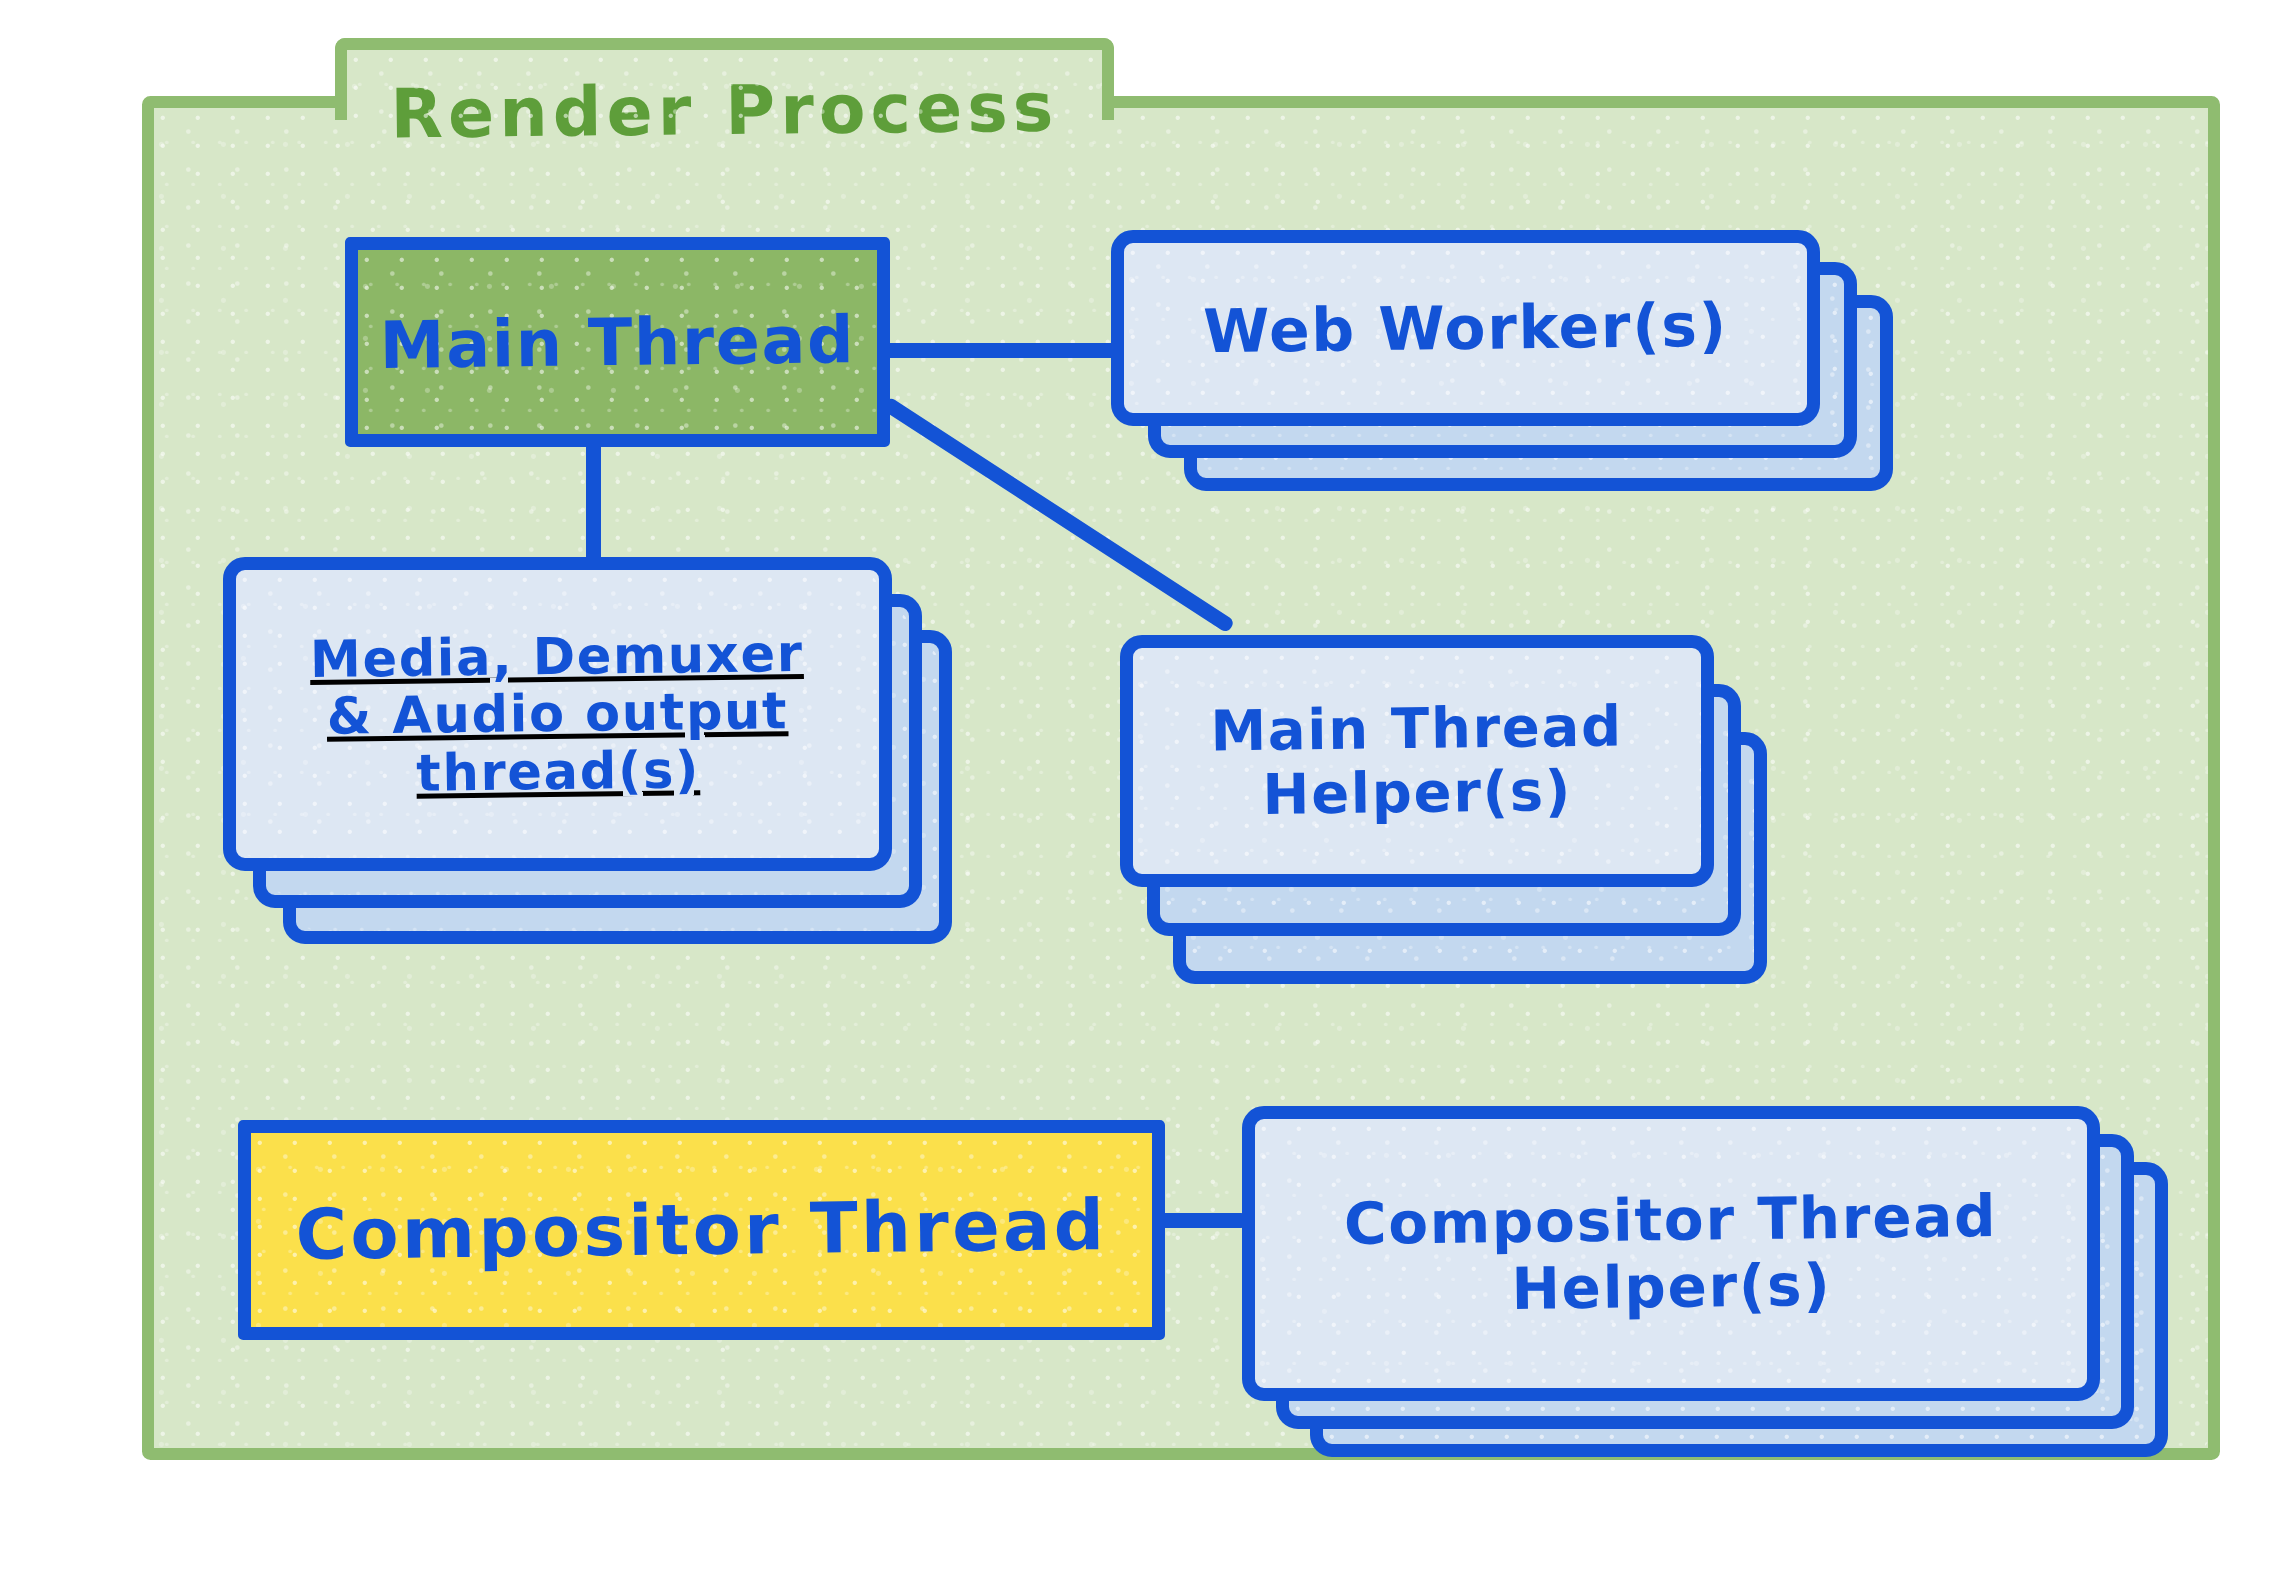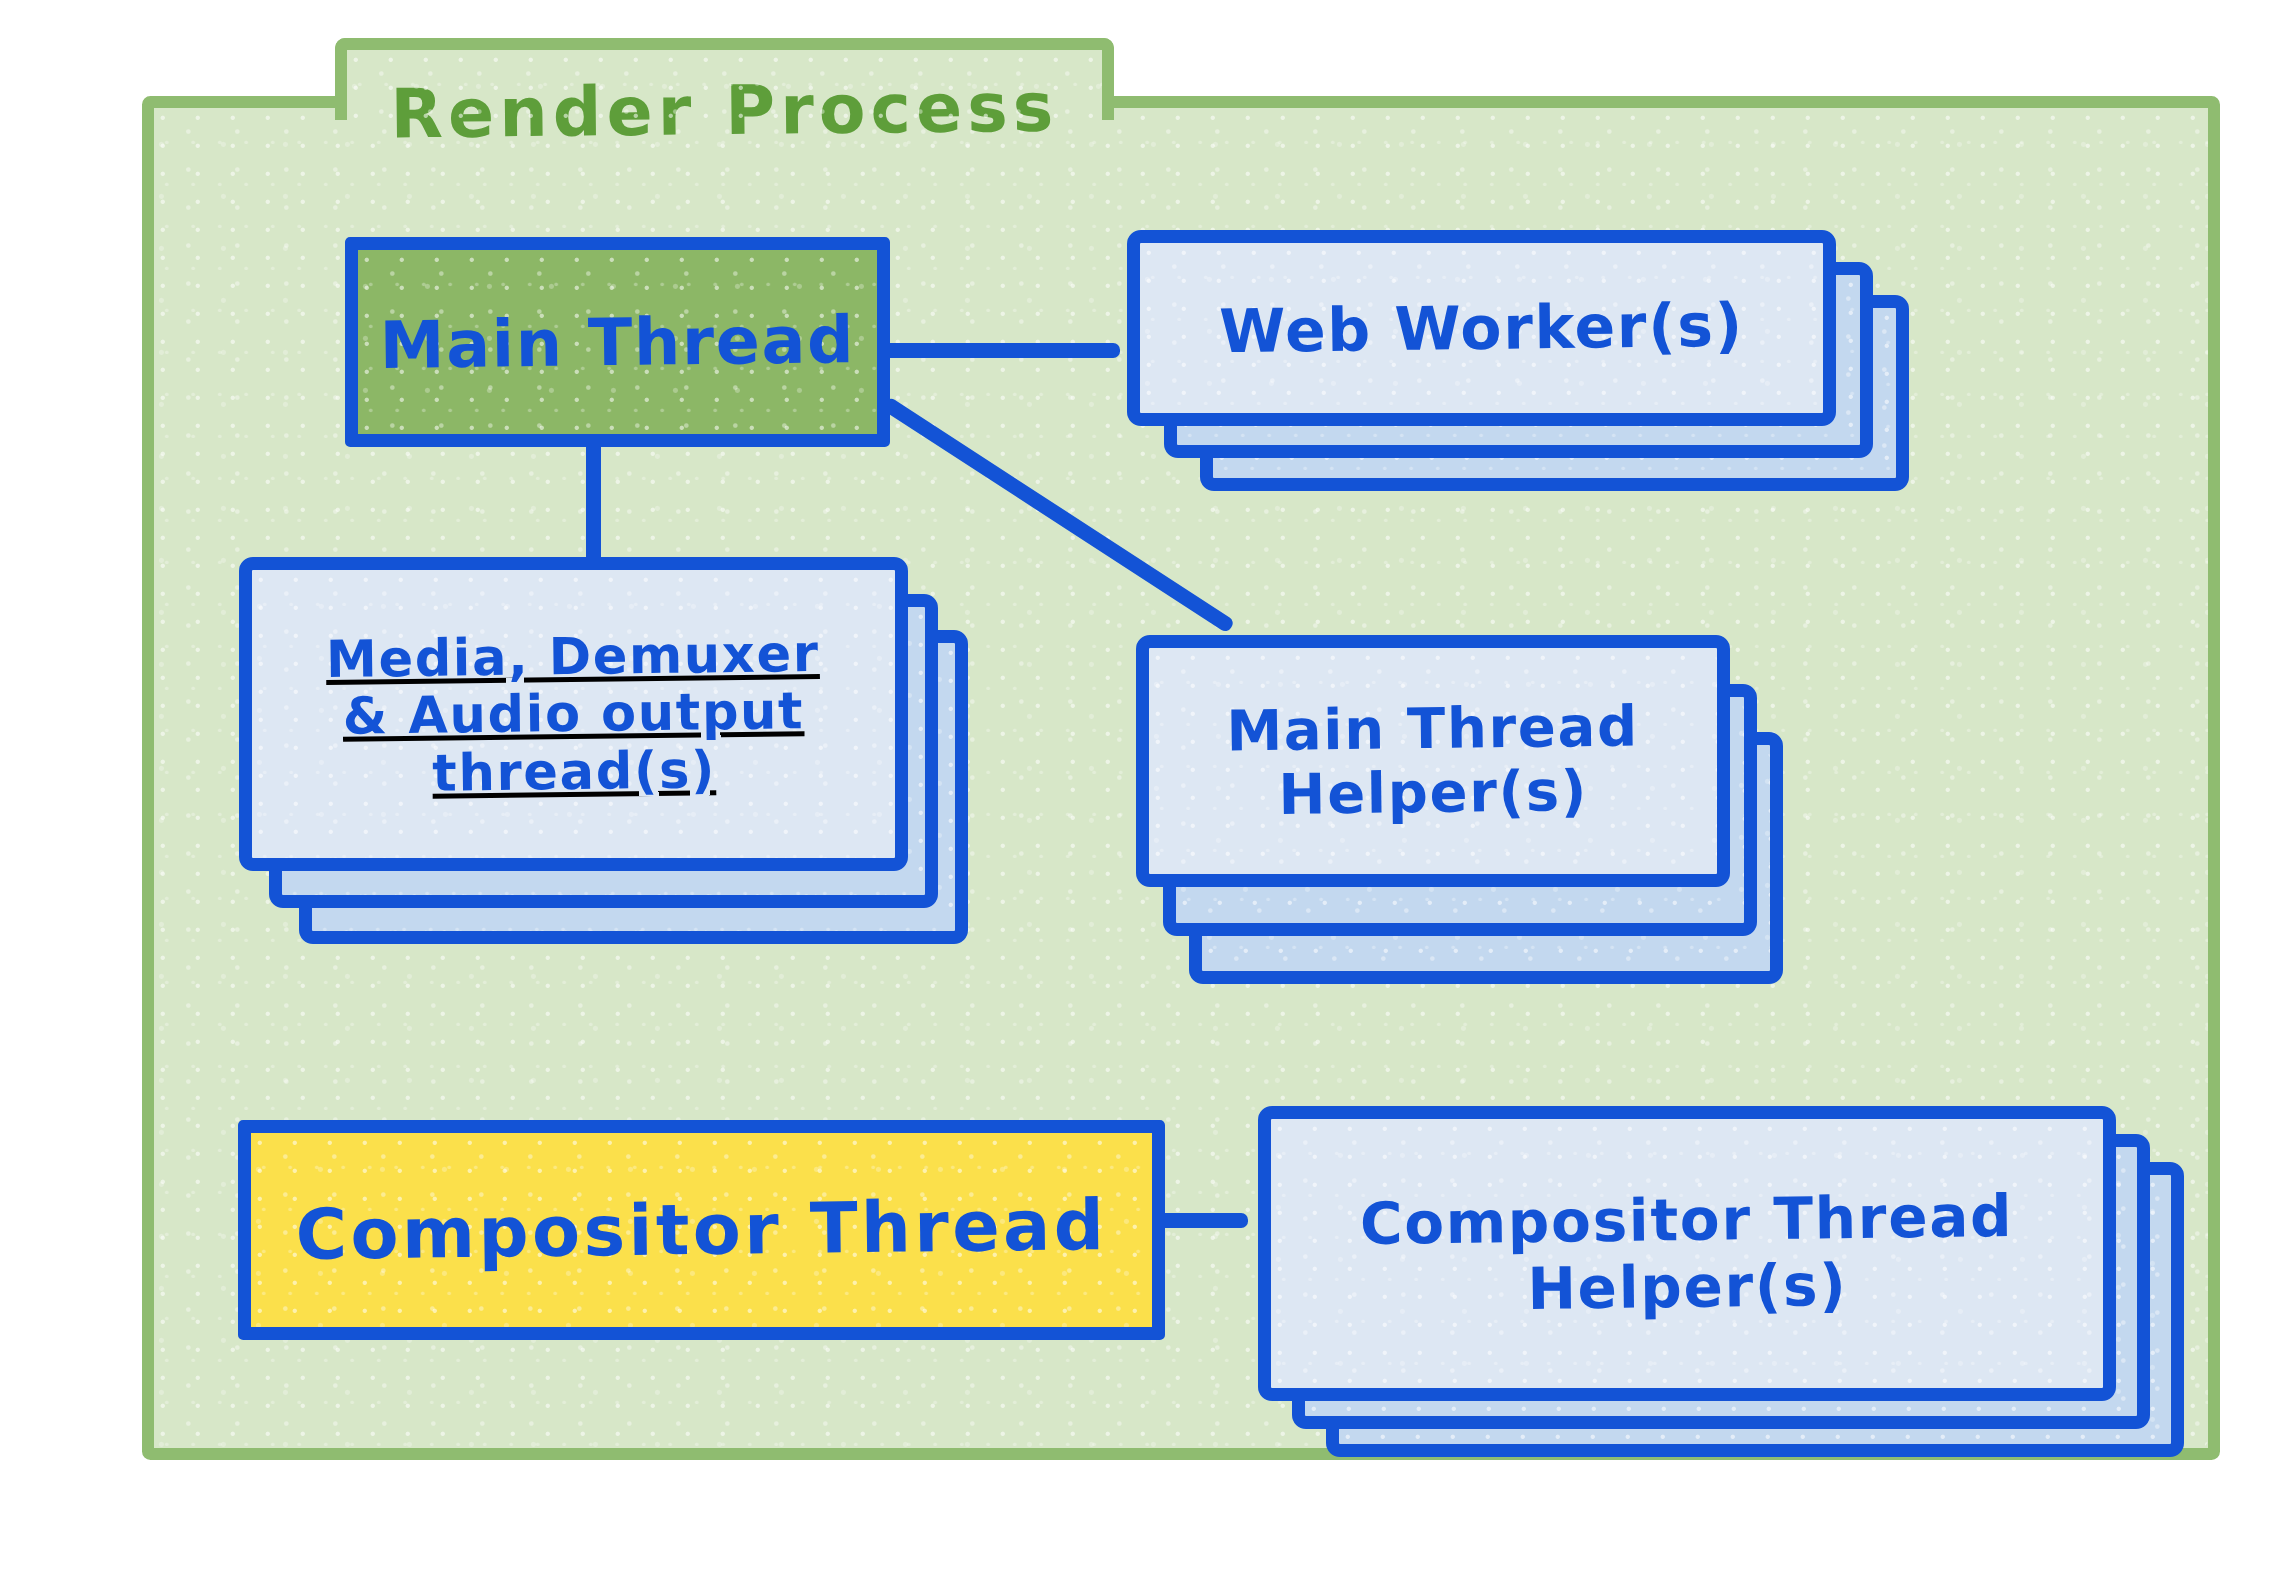--- a/index.html
+++ b/index.html
@@ -58,23 +58,22 @@
 
   
   .node { position: absolute; box-sizing: border-box; border: 13px solid #1353d6; border-radius: 5.1px; }
   #main-thread { left: 333px; top: 237px; width: 545px; height: 210px; background: #8cb766; }
   #compositor-thread { left: 226px; top: 1120px; width: 927px; height: 220px; background: #fbe04b; border-width: 13.7px; }
 
   
   .stack { position: absolute; }
   .card {
     position: absolute; box-sizing: border-box;
-    border: 13px solid #1353d6; border-radius: 14px;
+    border: 13px solid #1353d6; border-radius: 22px;
     background: #c3d8ef;
-    margin-left: 16px;
   }
   .card.front { background: #dde7f3; }
 
   #stack-web { left: 1099px; top: 230px; }
   #stack-web .card { width: 709px; height: 196px; }
   #stack-web .b2 { left: 73px; top: 65px; }
   #stack-web .b1 { left: 37px; top: 32px; }
 
   #stack-media { left: 211px; top: 557px; }
   #stack-media .card { width: 669px; height: 314px; text-decoration: underline; }

